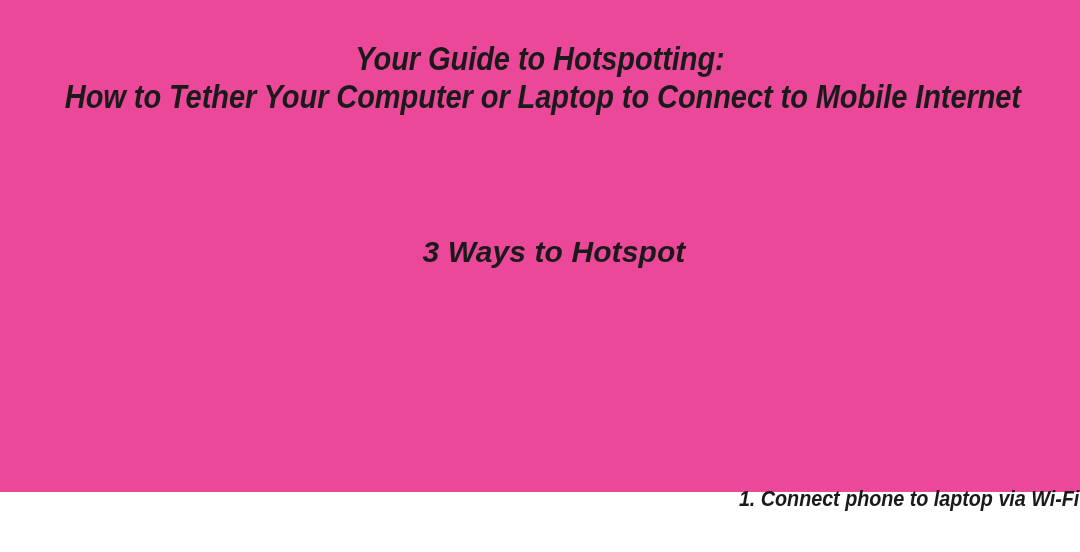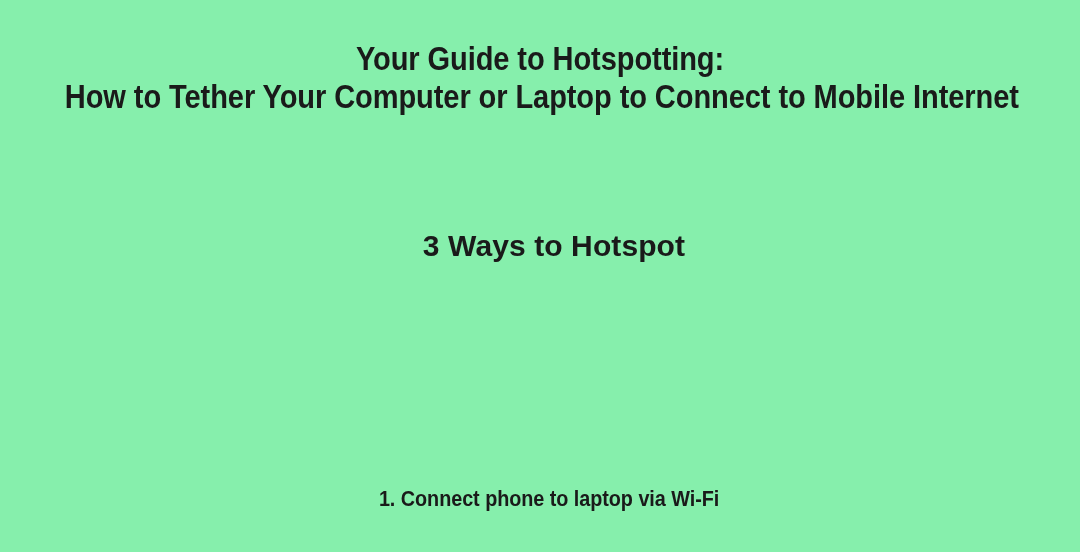--- a/index.html
+++ b/index.html
@@ -13,22 +13,23 @@
     height: 552px;
     overflow: hidden;
     font-family: "Liberation Sans", "DejaVu Sans", sans-serif;
     color: #1a1a1a;
     -webkit-font-smoothing: antialiased;
   }
 
   #page {
     position: relative;
     width: 1080px;
-    height: 552px;
-    background: #86efac;
+    height: 492px;
+    background: #ec4899;
+    font-style: italic;
   }
 
   
   .title-block {
     position: absolute;
     left: 0;
     top: 40px;
     width: 1080px;
     text-align: center;
   }
@@ -44,21 +45,21 @@
     transform: scaleX(0.88);
     transform-origin: center center;
   }
   .title-line-1 { font-size: 33px; }
   .title-line-2 { font-size: 33px; }
 
   
   .section-heading {
     position: absolute;
     left: 0;
-    top: 226px;
+    top: 232px;
     width: 1080px;
     text-align: center;
     padding-left: 28px;
     box-sizing: border-box;
   }
   .section-heading .heading-text {
     font-family: "Liberation Sans", "DejaVu Sans", sans-serif;
     font-weight: 700;
     font-size: 30px;
     line-height: 40px;
@@ -94,21 +95,21 @@
   }
 
   
   .captions-row {
     position: absolute;
     left: 0;
     top: 487px;
     width: 1080px;
     display: flex;
     flex-direction: row;
-    justify-content: center;
+    justify-content: flex-end;
   }
   .caption-cell {
     width: 360px;
     text-align: center;
   }
   .caption-text {
     display: inline-block;
     font-family: "Liberation Sans Narrow", "Liberation Sans", "DejaVu Sans", sans-serif;
     font-weight: 700;
     font-size: 22px;

